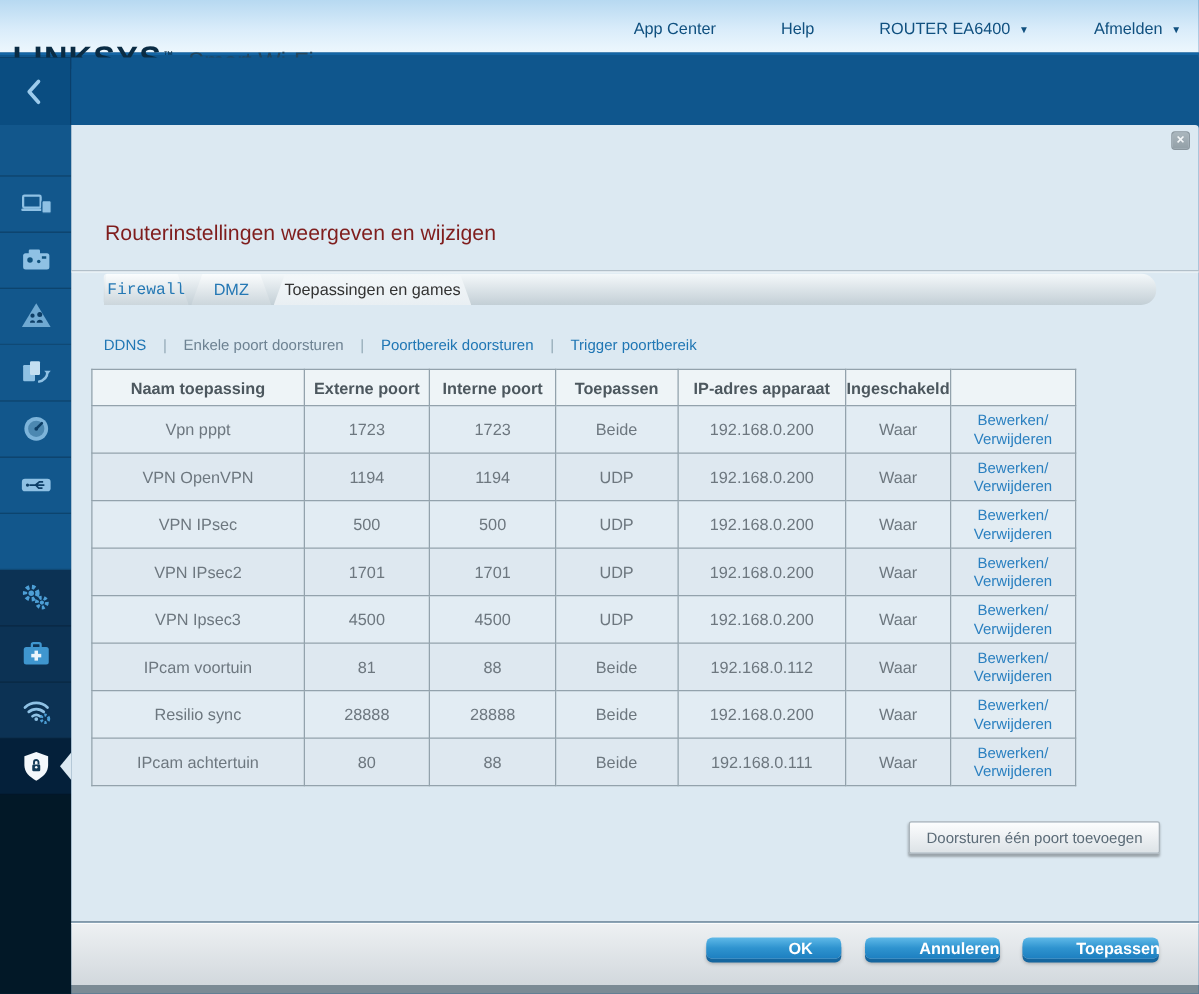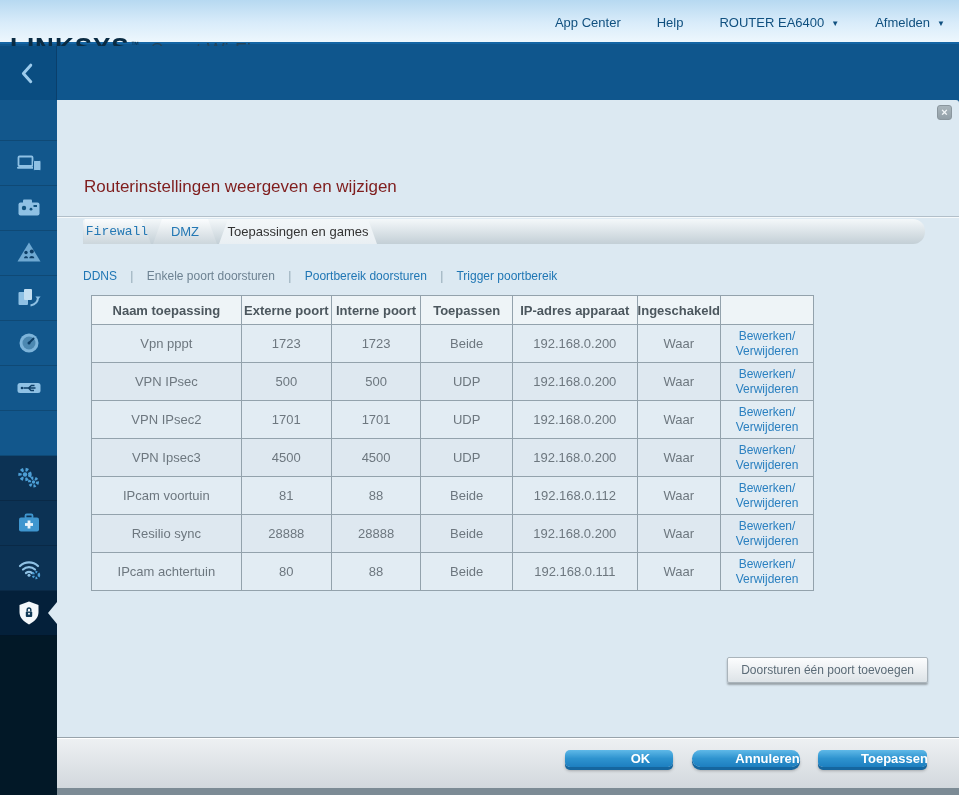--- a/index.html
+++ b/index.html
@@ -7,21 +7,21 @@
     font-family:"Liberation Sans","DejaVu Sans",sans-serif; background:#0f568d; }
 
   
   #app-header { position:absolute; left:0; top:0; width:959px; height:44px;
     background:linear-gradient(180deg,#b7d9f1 0%,#d9ecfa 55%,#edf7fd 100%);
     border-bottom:2px solid #1465a4; }
   .logo-area { position:absolute; left:10px; top:7px; display:flex; align-items:baseline; }
   .logo { font-size:26px; font-weight:800; letter-spacing:1px; color:#0a2c44;text-align:center; }
   .logo-tm { font-size:8px; color:#0a2c44; vertical-align:top; margin:0 2px 0 1px; position:relative; top:-9px; }
   .product { font-size:19px; color:#23455c; margin-left:10px;margin-top:32px; }
-  #header-nav { position:absolute; right:14px; top:0; height:44px; display:flex; align-items:center; gap:36px; }
+  #header-nav { position:absolute; right:14px; top:0; height:44px; display:flex; align-items:center; gap:52px; }
   .hnav-item { font-size:13px; color:#10507f; text-decoration:none; cursor:pointer; white-space:nowrap; }
   .hnav-arrow { font-size:8px; color:#10507f; margin-left:7px; position:relative; top:-1px; }
 
   
   #sidebar { position:absolute; left:0; top:46px; width:57px; height:749px;
     display:flex; flex-direction:column; background:#021827; }
   .sb-back { height:54px; background:#0a4d81; border-right:1px solid #0a3f6b;
     display:flex; align-items:center; justify-content:center; cursor:pointer; }
   .sb-tile { height:45px; display:flex; align-items:center; justify-content:center;
     background:#12578c; border-bottom:1px solid rgba(0,0,0,.16); cursor:pointer; }
@@ -56,21 +56,21 @@
   .tab.first { clip-path:polygon(2px 0, calc(100% - 9px) 0, 100% 100%, 0 100%);font-family:Liberation Mono, monospace; }
   .tab.active { background:linear-gradient(#f3f7f9,#e9eff3); color:#333; cursor:default; }
 
   
   #subnav { position:absolute; left:26px; top:169px; font-size:12px; white-space:nowrap; }
   #subnav a { color:#1f76b4; text-decoration:none; cursor:pointer; }
   #subnav .current { color:#6d8292; }
   #subnav .sep { color:#93a9b6; margin:0 10px; }
 
   
-  #port-table { position:absolute; left:34px; top:195px; width:723px; border-collapse:collapse; }
+  #port-table { position:absolute; left:16px; top:195px; width:788px; border-collapse:collapse; }
   #port-table th, #port-table td { border:1px solid #93a2ac; text-align:center; }
   #port-table th { height:29px; background:#eef4f7; font-size:13px; font-weight:bold; color:#4c575e; }
   #port-table td { height:38px; font-size:13px; color:#6d777f; }
   #port-table tbody tr:nth-child(odd) td { background:#e2ecf3; }
   #port-table tbody tr:nth-child(even) td { background:#dee8f0; }
   .action-link { display:inline-block; font-size:12px; line-height:15px; color:#2b80c0; text-decoration:none; cursor:pointer; }
 
   
   #add-port-button { position:absolute; right:31px; top:557px; padding:5px 13px;
     font-size:12px; color:#5b6b77; background:linear-gradient(#fcfdfe,#dde3e7);
@@ -78,21 +78,21 @@
 
   
   #footer { position:absolute; left:57px; top:737px; width:902px; height:51px;
     background:linear-gradient(#eef1f3,#d2d8dd); border-top:1px solid #98a3ab;
     box-shadow:inset 0 1px 0 #ffffff; }
   .footer-btn { position:absolute; top:12px; height:17px; border:none; border-radius:5px;
     background:linear-gradient(180deg,#5fb9e8 0%,#2e93cf 50%,#1d7fc0 100%);
     box-shadow:0 3px 0 #15669f, 0 4px 3px rgba(0,0,0,.25);
     color:#fff; font-size:13px; font-weight:bold; font-family:inherit; cursor:pointer;padding-left:43px; }
   #btn-ok { right:286px; width:108px; }
-  #btn-cancel { right:159px; width:108px;border-radius:12px; }
+  #btn-cancel { right:159px; width:108px; }
   #btn-apply { right:32px; width:109px;margin-left:10px; }
   #bottom-strip { position:absolute; left:57px; top:788px; width:902px; height:7px; background:#7c8b95; }
 </style>
 </head>
 <body>
 
 <div id="app-header">
   <div class="logo-area">
     <span class="logo">LINKSYS</span>
     <span class="logo-tm">™</span>
@@ -275,20 +275,31 @@
       <td>1723</td>
       <td>1723</td>
       <td>Beide</td>
       <td>192.168.0.200</td>
       <td>Waar</td>
       <td>
         <a class="action-link"><span>Bewerken/</span><br><span>Verwijderen</span></a>
       </td>
     </tr>
         <tr>
+      <td>VPN OpenVPN</td>
+      <td>1194</td>
+      <td>1194</td>
+      <td>UDP</td>
+      <td>192.168.0.200</td>
+      <td>Waar</td>
+      <td>
+        <a class="action-link"><span>Bewerken/</span><br><span>Verwijderen</span></a>
+      </td>
+    </tr>
+        <tr>
       <td>VPN IPsec</td>
       <td>500</td>
       <td>500</td>
       <td>UDP</td>
       <td>192.168.0.200</td>
       <td>Waar</td>
       <td>
         <a class="action-link"><span>Bewerken/</span><br><span>Verwijderen</span></a>
       </td>
     </tr>

